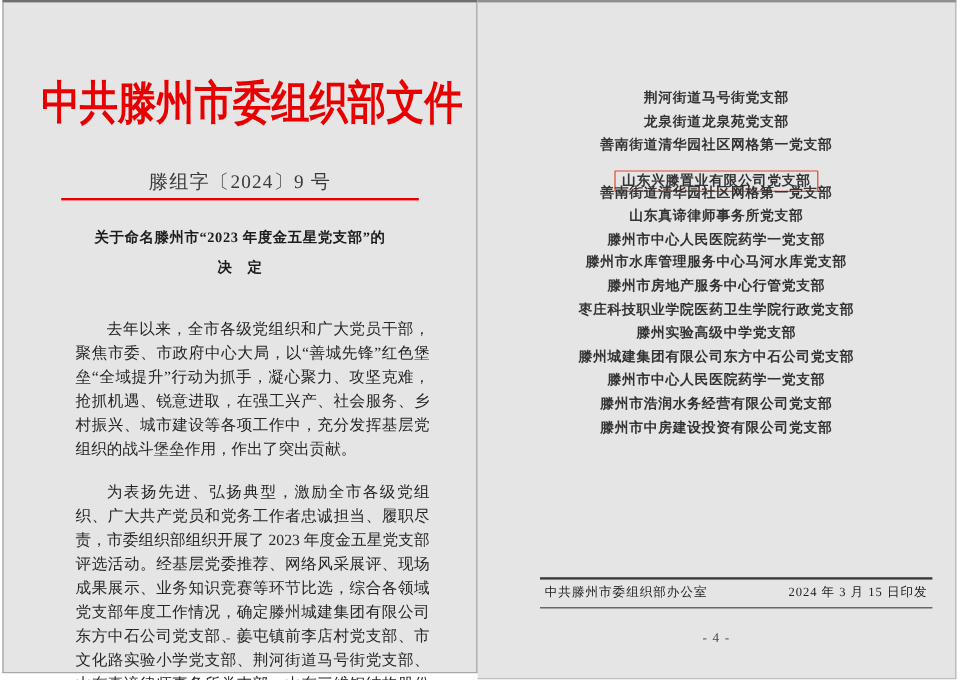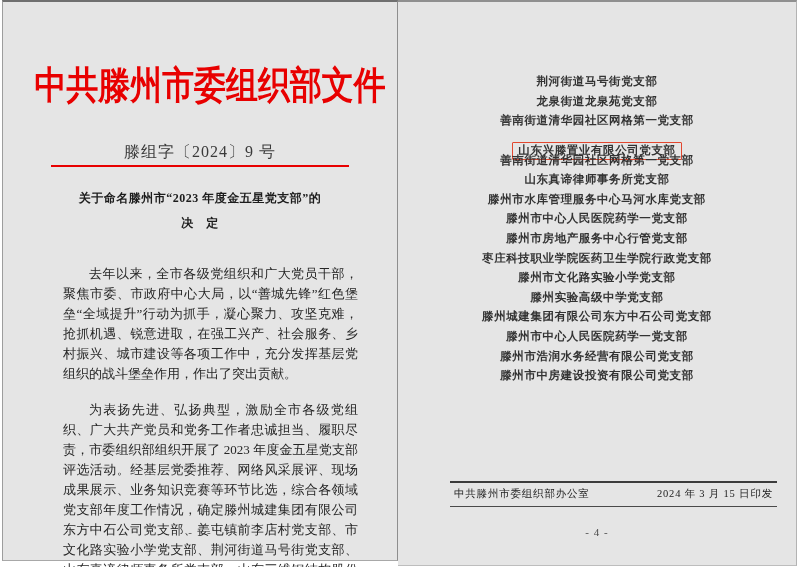--- a/index.html
+++ b/index.html
@@ -95,33 +95,30 @@
       <div class="branch-item">
           <span class="highlighted">山东兴滕置业有限公司党支部</span>
         </div>
       <div class="branch-item">
           <span>善南街道清华园社区网格第一党支部</span>
         </div>
       <div class="branch-item">
           <span>山东真谛律师事务所党支部</span>
         </div>
       <div class="branch-item">
-          <span>滕州市水库管理服务中心马河水库党支部</span>
+          <span>滕州市中心人民医院药学一党支部</span>
         </div>
       <div class="branch-item">
-          <span>滕州市中心人民医院药学一党支部</span>
+          <span>滕州市水库管理服务中心马河水库党支部</span>
         </div>
       <div class="branch-item">
           <span>滕州市房地产服务中心行管党支部</span>
         </div>
       <div class="branch-item">
           <span>枣庄科技职业学院医药卫生学院行政党支部</span>
-        </div>
-      <div class="branch-item">
-          <span>滕州市文化路实验小学党支部</span>
         </div>
       <div class="branch-item">
           <span>滕州实验高级中学党支部</span>
         </div>
       <div class="branch-item">
           <span>滕州城建集团有限公司东方中石公司党支部</span>
         </div>
       <div class="branch-item">
           <span>滕州市中心人民医院药学一党支部</span>
         </div>

